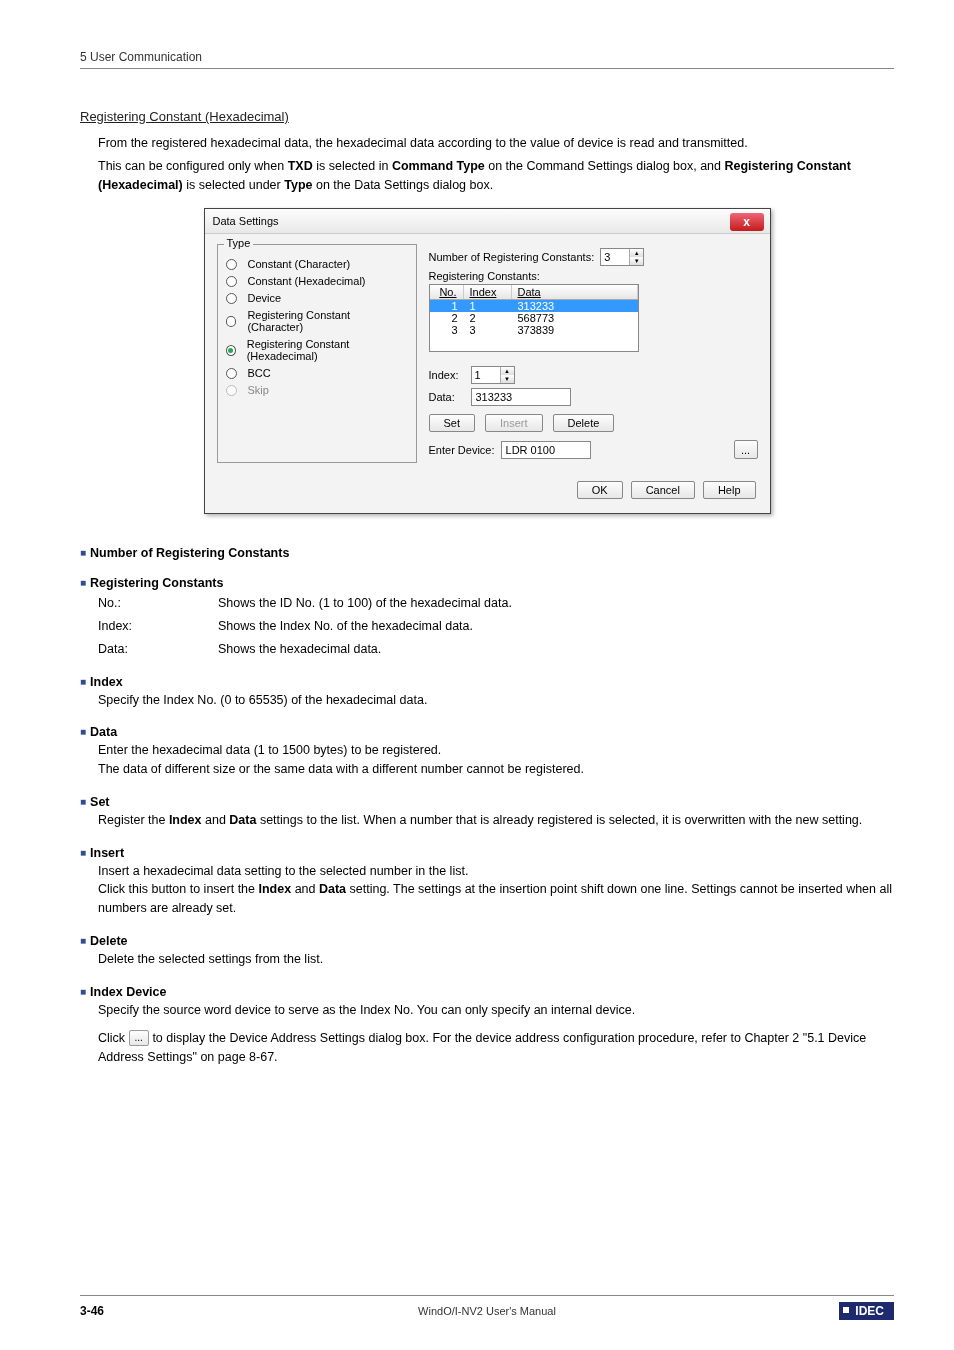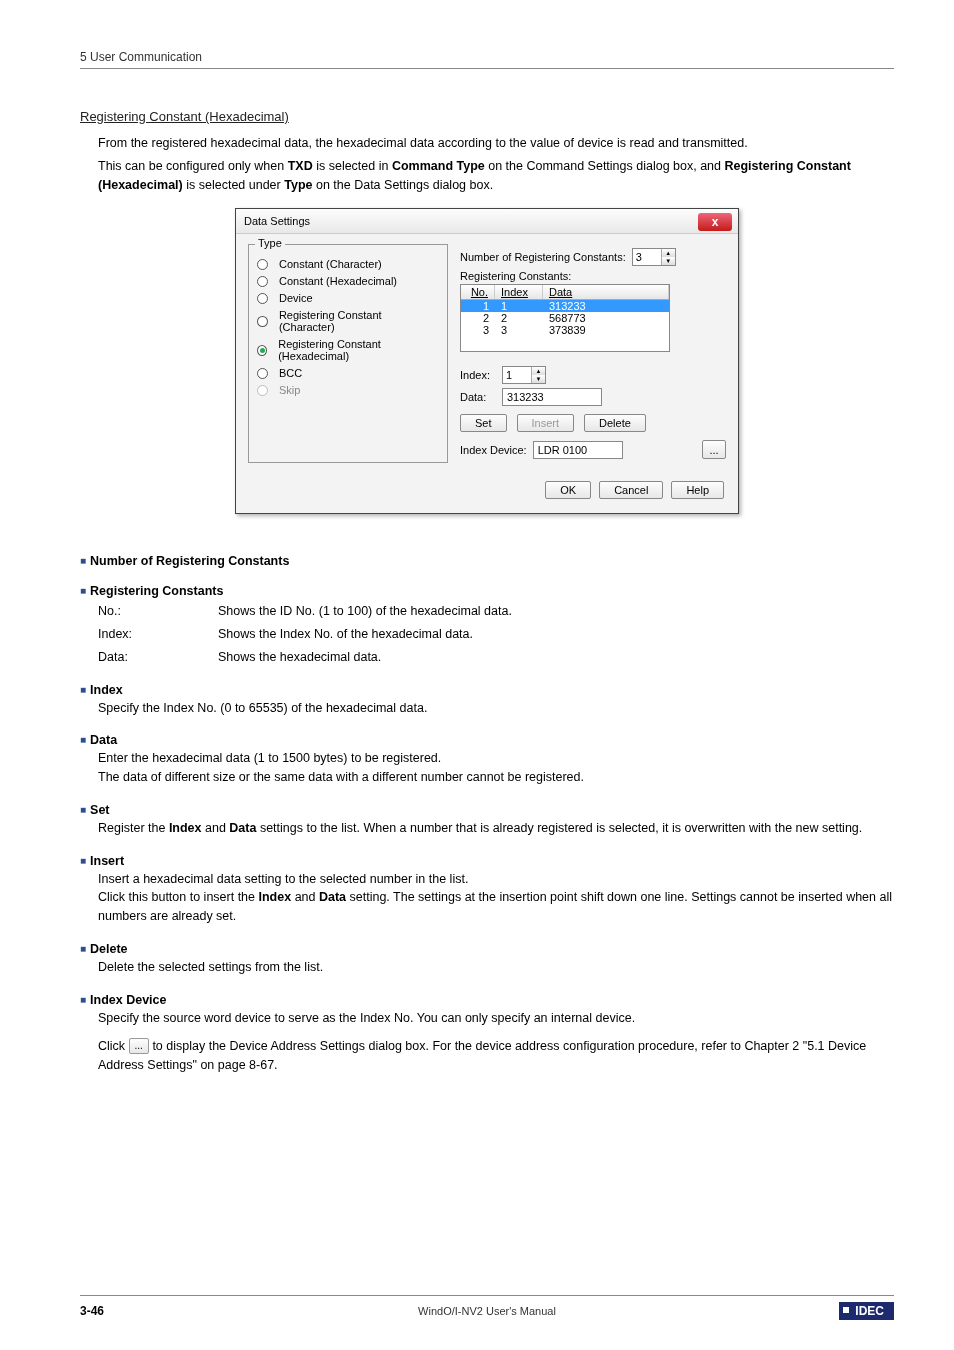--- a/index.html
+++ b/index.html
@@ -32,22 +32,22 @@
     margin-bottom: 10px;
   }
   .body-text {
     font-size: 12.5px;
     line-height: 1.5;
     margin: 0 0 4px 18px;
   }
 
   
   .dialog {
-    width: 504px;
-    margin: 14px auto 40px auto;
+    width: 567px;
+    margin: 14px auto 32px auto;
     background: #f3f3f3;
     border: 1px solid #444;
     font-family: Tahoma, sans-serif;
     font-size: 11px;
     color: #000;
     box-shadow: 2px 2px 4px rgba(0,0,0,0.3);
   }
   .dlg-titlebar {
     background: linear-gradient(#fdfdfd,#e8e8e8);
     padding: 6px 8px;
@@ -301,21 +301,21 @@
         <div class="field-row">
           <span style="width:36px;">Data:</span>
           <input class="txt" style="width: 100px;" value="313233">
         </div>
         <div class="field-row" style="gap:10px; margin-top:8px;">
           <button class="btn">Set</button>
           <button class="btn disabled">Insert</button>
           <button class="btn">Delete</button>
         </div>
         <div class="field-row" style="margin-top:8px;">
-          <span>Index Device:</span>
+          <span>Enter Device:</span>
           <input class="txt" style="width: 90px;" value="LDR 0100">
           <span style="flex:1"></span>
           <button class="small-btn">...</button>
         </div>
       </div>
     </div>
     <div class="dlg-footer">
       <button class="btn">OK</button>
       <button class="btn">Cancel</button>
       <button class="btn">Help</button>

